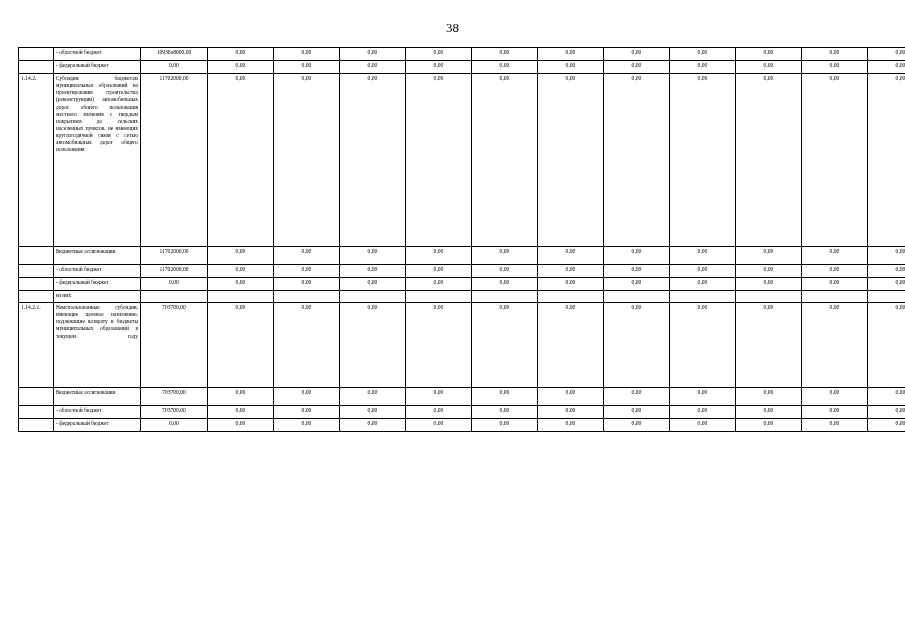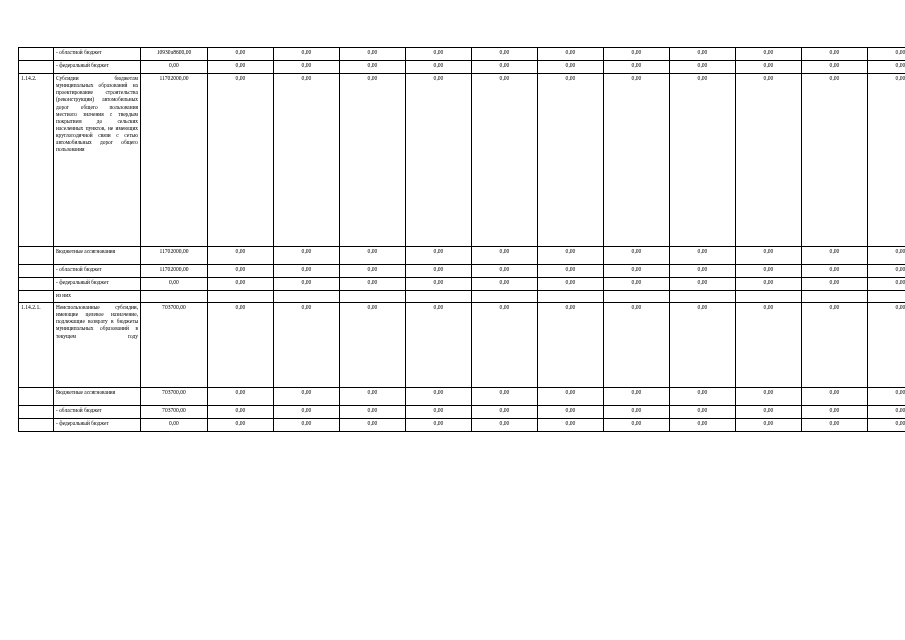--- a/index.html
+++ b/index.html
@@ -92,20 +92,21 @@
   }
   tr.blank-row td {
     height: 9px;
   }
 </style>
 </head>
 <body>
 
 <div class="page">
 
+  <div class="page-number">38</div>
 
   <div class="table-wrap">
     <table class="budget">
       <tbody>
           <tr class="one-line">
             <td class="code"></td>
             <td class="name name-plain">- областной бюджет</td>
             <td class="num firstnum">10930а8600,00</td>
             <td class="numsmall">0,00</td>
             <td class="numsmall">0,00</td>

